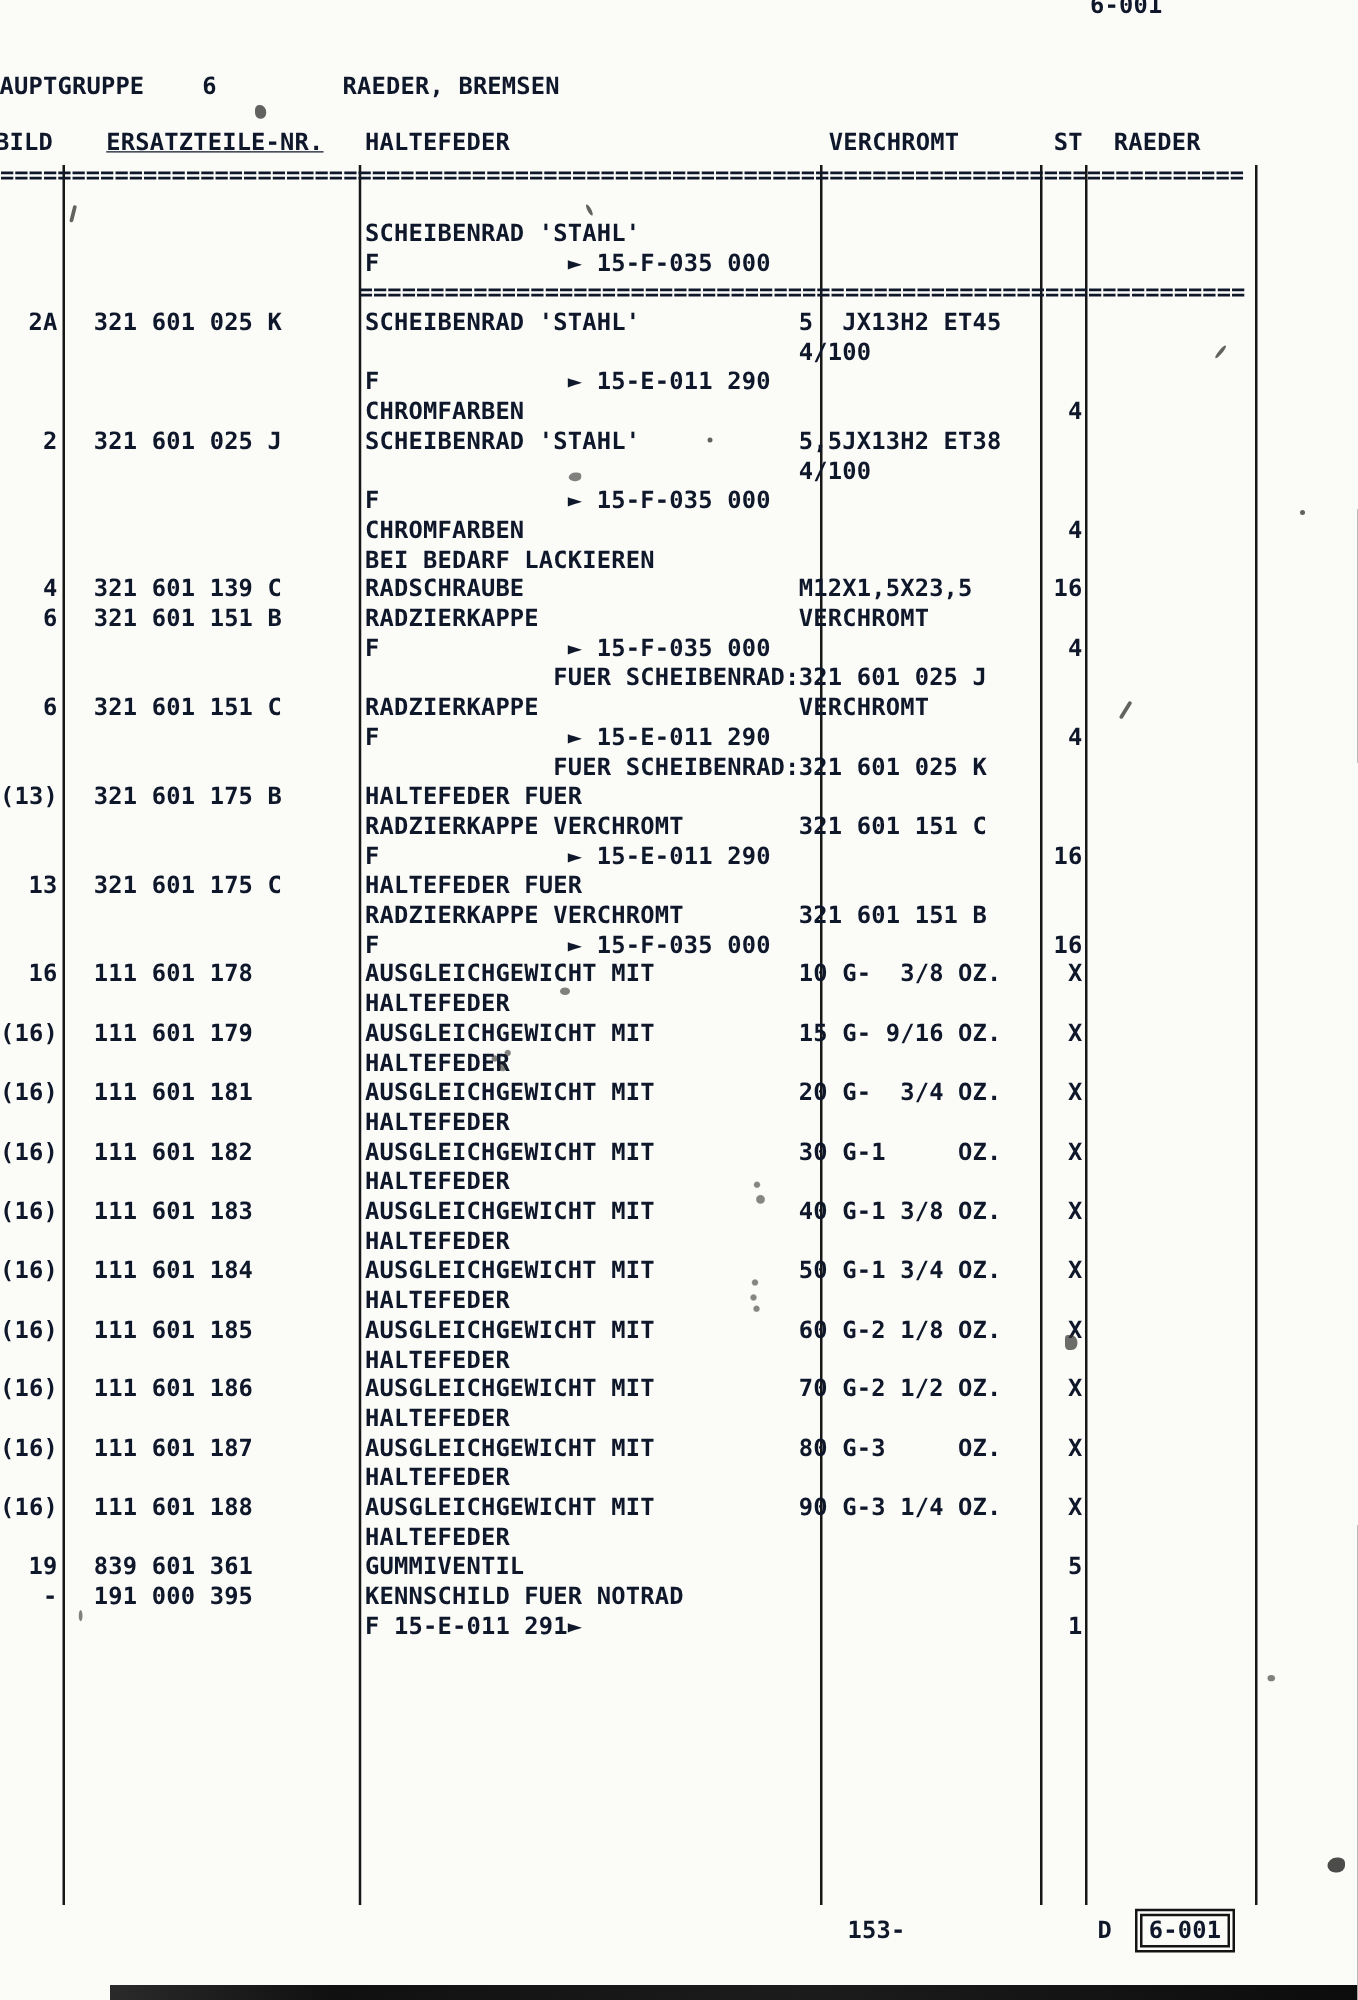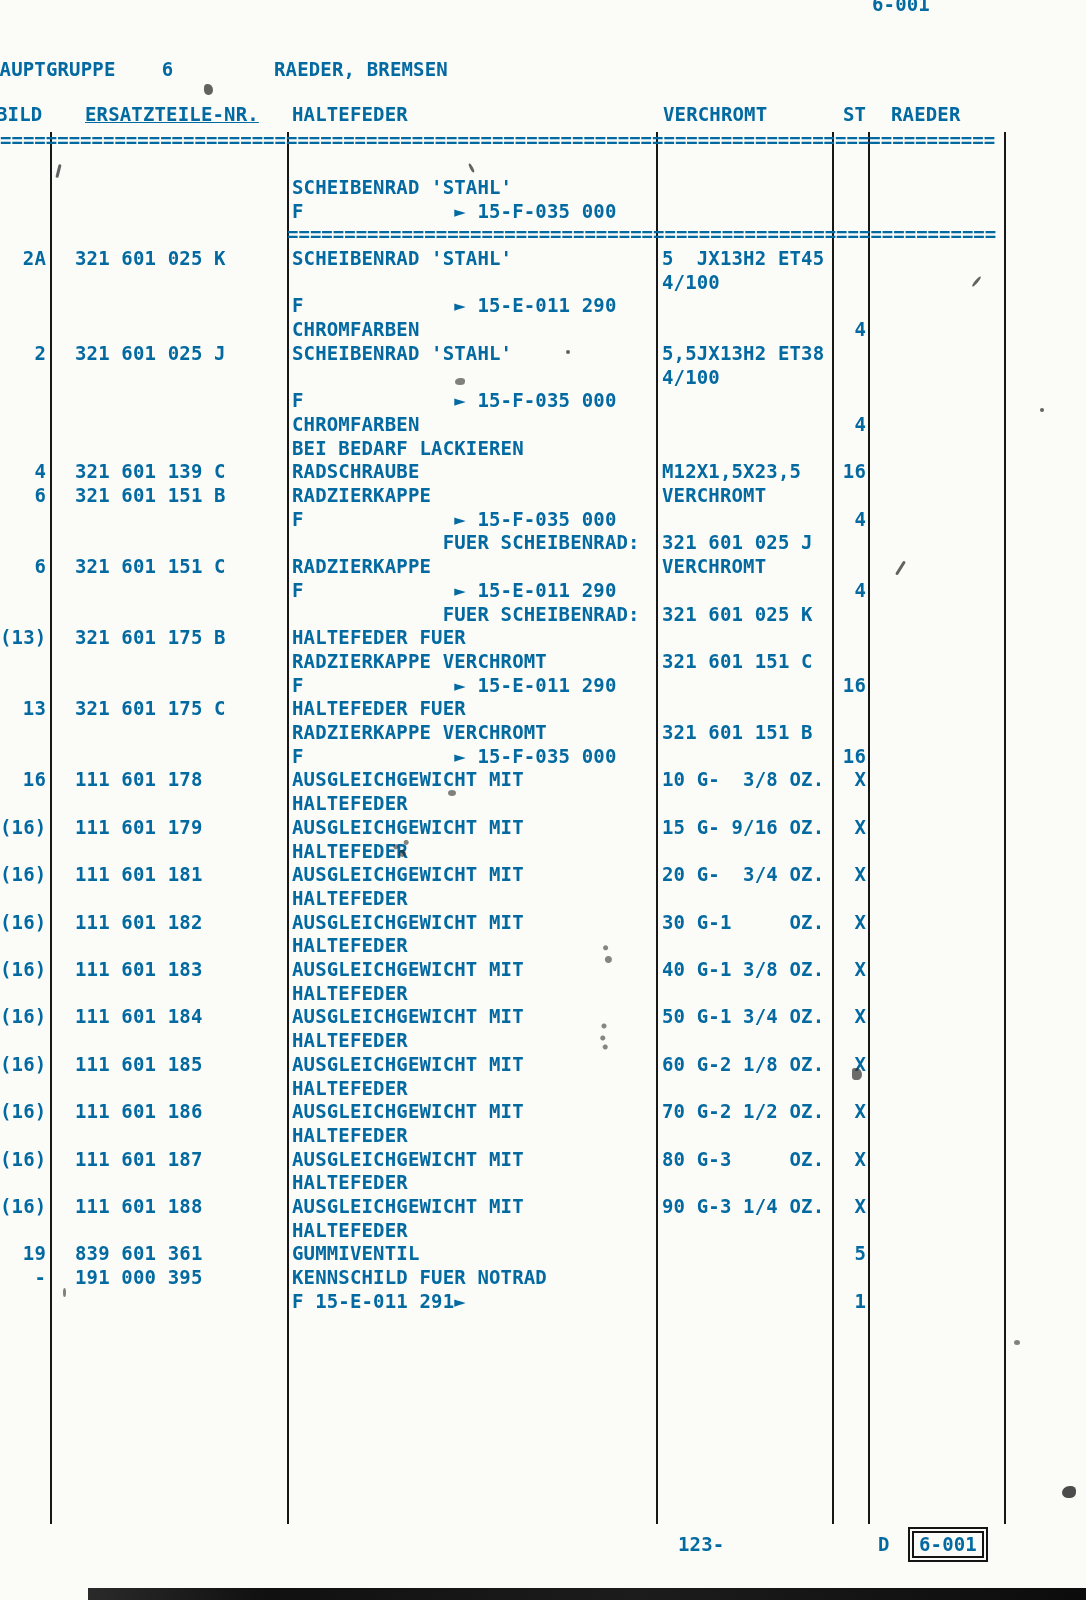--- a/index.html
+++ b/index.html
@@ -1,32 +1,32 @@
 <!DOCTYPE html>
 <html><head>
 <meta charset="utf-8">
 <style>
   html,body{margin:0;padding:0;background:#888;}
   .page{
     position:relative; width:1086px; height:1600px; overflow:hidden;
-    background:#fbfbf8; color:#0369a1;
+    background:#fbfbf8; color:#0f172a;
     font-family:"DejaVu Sans Mono", monospace;
     font-weight:bold; font-size:19px; letter-spacing:0.15px;
     white-space:pre;
   }
   
   .vline{position:absolute; top:132px; height:1392px; width:2px; background:#171717;}
   .v1{left:50px;} .v2{left:287px;} .v3{left:656px;} .v4{left:832px;} .v5{left:868px;} .v6{left:1004px;}
   
   #tbody .line{position:absolute; left:0; width:1086px; height:24px;}
   #tbody .line span{position:absolute; top:0; white-space:pre;}
   .c-bild{left:0; width:46px; text-align:right;}
   .c-nr{left:75px;}
   .c-ben{left:292px;}
-  .c-bem{left:662px;}
+  .c-bem{left:639px;}
   .c-st{left:828px; width:38px; text-align:right;}
   .sep-full{left:0; letter-spacing:0;}
   .sep-right{left:287px; letter-spacing:0;}
   
   .hdr{position:absolute; white-space:pre;}
   
   .codebox{
     position:absolute; border:2px solid #141414; outline:2px solid #141414; outline-offset:2px;
     padding:0 5px 1px 5px; line-height:22px;
   }
@@ -85,21 +85,21 @@
   <div class="vline v2"></div>
   <div class="vline v3"></div>
   <div class="vline v4"></div>
   <div class="vline v5"></div>
   <div class="vline v6"></div>
 
   
   <div id="tbody"><div class="line" style="top: 128.5px;"><span class="sep-full">=======================================================================================</span></div><div class="line" style="top: 152.2px;"></div><div class="line" style="top: 175.9px;"><span class="c-ben">SCHEIBENRAD 'STAHL'</span></div><div class="line" style="top: 199.6px;"><span class="c-ben">F             ► 15-F-035 000</span></div><div class="line" style="top: 223.3px;"><span class="sep-right">==============================================================</span></div><div class="line" style="top: 247px;"><span class="c-bild">2A</span><span class="c-nr">321 601 025 K</span><span class="c-ben">SCHEIBENRAD 'STAHL'</span><span class="c-bem">5  JX13H2 ET45</span></div><div class="line" style="top: 270.7px;"><span class="c-bem">4/100</span></div><div class="line" style="top: 294.4px;"><span class="c-ben">F             ► 15-E-011 290</span></div><div class="line" style="top: 318.1px;"><span class="c-ben">CHROMFARBEN</span><span class="c-st">4</span></div><div class="line" style="top: 341.8px;"><span class="c-bild">2</span><span class="c-nr">321 601 025 J</span><span class="c-ben">SCHEIBENRAD 'STAHL'</span><span class="c-bem">5,5JX13H2 ET38</span></div><div class="line" style="top: 365.5px;"><span class="c-bem">4/100</span></div><div class="line" style="top: 389.2px;"><span class="c-ben">F             ► 15-F-035 000</span></div><div class="line" style="top: 412.9px;"><span class="c-ben">CHROMFARBEN</span><span class="c-st">4</span></div><div class="line" style="top: 436.6px;"><span class="c-ben">BEI BEDARF LACKIEREN</span></div><div class="line" style="top: 460.3px;"><span class="c-bild">4</span><span class="c-nr">321 601 139 C</span><span class="c-ben">RADSCHRAUBE</span><span class="c-bem">M12X1,5X23,5</span><span class="c-st">16</span></div><div class="line" style="top: 484px;"><span class="c-bild">6</span><span class="c-nr">321 601 151 B</span><span class="c-ben">RADZIERKAPPE</span><span class="c-bem">VERCHROMT</span></div><div class="line" style="top: 507.7px;"><span class="c-ben">F             ► 15-F-035 000</span><span class="c-st">4</span></div><div class="line" style="top: 531.4px;"><span class="c-ben">             FUER SCHEIBENRAD:</span><span class="c-bem">321 601 025 J</span></div><div class="line" style="top: 555.1px;"><span class="c-bild">6</span><span class="c-nr">321 601 151 C</span><span class="c-ben">RADZIERKAPPE</span><span class="c-bem">VERCHROMT</span></div><div class="line" style="top: 578.8px;"><span class="c-ben">F             ► 15-E-011 290</span><span class="c-st">4</span></div><div class="line" style="top: 602.5px;"><span class="c-ben">             FUER SCHEIBENRAD:</span><span class="c-bem">321 601 025 K</span></div><div class="line" style="top: 626.2px;"><span class="c-bild">(13)</span><span class="c-nr">321 601 175 B</span><span class="c-ben">HALTEFEDER FUER</span></div><div class="line" style="top: 649.9px;"><span class="c-ben">RADZIERKAPPE VERCHROMT</span><span class="c-bem">321 601 151 C</span></div><div class="line" style="top: 673.6px;"><span class="c-ben">F             ► 15-E-011 290</span><span class="c-st">16</span></div><div class="line" style="top: 697.3px;"><span class="c-bild">13</span><span class="c-nr">321 601 175 C</span><span class="c-ben">HALTEFEDER FUER</span></div><div class="line" style="top: 721px;"><span class="c-ben">RADZIERKAPPE VERCHROMT</span><span class="c-bem">321 601 151 B</span></div><div class="line" style="top: 744.7px;"><span class="c-ben">F             ► 15-F-035 000</span><span class="c-st">16</span></div><div class="line" style="top: 768.4px;"><span class="c-bild">16</span><span class="c-nr">111 601 178</span><span class="c-ben">AUSGLEICHGEWICHT MIT</span><span class="c-bem">10 G-  3/8 OZ.</span><span class="c-st">X</span></div><div class="line" style="top: 792.1px;"><span class="c-ben">HALTEFEDER</span></div><div class="line" style="top: 815.8px;"><span class="c-bild">(16)</span><span class="c-nr">111 601 179</span><span class="c-ben">AUSGLEICHGEWICHT MIT</span><span class="c-bem">15 G- 9/16 OZ.</span><span class="c-st">X</span></div><div class="line" style="top: 839.5px;"><span class="c-ben">HALTEFEDER</span></div><div class="line" style="top: 863.2px;"><span class="c-bild">(16)</span><span class="c-nr">111 601 181</span><span class="c-ben">AUSGLEICHGEWICHT MIT</span><span class="c-bem">20 G-  3/4 OZ.</span><span class="c-st">X</span></div><div class="line" style="top: 886.9px;"><span class="c-ben">HALTEFEDER</span></div><div class="line" style="top: 910.6px;"><span class="c-bild">(16)</span><span class="c-nr">111 601 182</span><span class="c-ben">AUSGLEICHGEWICHT MIT</span><span class="c-bem">30 G-1     OZ.</span><span class="c-st">X</span></div><div class="line" style="top: 934.3px;"><span class="c-ben">HALTEFEDER</span></div><div class="line" style="top: 958px;"><span class="c-bild">(16)</span><span class="c-nr">111 601 183</span><span class="c-ben">AUSGLEICHGEWICHT MIT</span><span class="c-bem">40 G-1 3/8 OZ.</span><span class="c-st">X</span></div><div class="line" style="top: 981.7px;"><span class="c-ben">HALTEFEDER</span></div><div class="line" style="top: 1005.4px;"><span class="c-bild">(16)</span><span class="c-nr">111 601 184</span><span class="c-ben">AUSGLEICHGEWICHT MIT</span><span class="c-bem">50 G-1 3/4 OZ.</span><span class="c-st">X</span></div><div class="line" style="top: 1029.1px;"><span class="c-ben">HALTEFEDER</span></div><div class="line" style="top: 1052.8px;"><span class="c-bild">(16)</span><span class="c-nr">111 601 185</span><span class="c-ben">AUSGLEICHGEWICHT MIT</span><span class="c-bem">60 G-2 1/8 OZ.</span><span class="c-st">X</span></div><div class="line" style="top: 1076.5px;"><span class="c-ben">HALTEFEDER</span></div><div class="line" style="top: 1100.2px;"><span class="c-bild">(16)</span><span class="c-nr">111 601 186</span><span class="c-ben">AUSGLEICHGEWICHT MIT</span><span class="c-bem">70 G-2 1/2 OZ.</span><span class="c-st">X</span></div><div class="line" style="top: 1123.9px;"><span class="c-ben">HALTEFEDER</span></div><div class="line" style="top: 1147.6px;"><span class="c-bild">(16)</span><span class="c-nr">111 601 187</span><span class="c-ben">AUSGLEICHGEWICHT MIT</span><span class="c-bem">80 G-3     OZ.</span><span class="c-st">X</span></div><div class="line" style="top: 1171.3px;"><span class="c-ben">HALTEFEDER</span></div><div class="line" style="top: 1195px;"><span class="c-bild">(16)</span><span class="c-nr">111 601 188</span><span class="c-ben">AUSGLEICHGEWICHT MIT</span><span class="c-bem">90 G-3 1/4 OZ.</span><span class="c-st">X</span></div><div class="line" style="top: 1218.7px;"><span class="c-ben">HALTEFEDER</span></div><div class="line" style="top: 1242.4px;"><span class="c-bild">19</span><span class="c-nr">839 601 361</span><span class="c-ben">GUMMIVENTIL</span><span class="c-st">5</span></div><div class="line" style="top: 1266.1px;"><span class="c-bild">-</span><span class="c-nr">191 000 395</span><span class="c-ben">KENNSCHILD FUER NOTRAD</span></div><div class="line" style="top: 1289.8px;"><span class="c-ben">F 15-E-011 291►</span><span class="c-st">1</span></div></div>
 
   
-  <div class="hdr" style="left:678px; top:1533px;">123-</div>
+  <div class="hdr" style="left:678px; top:1533px;">153-</div>
   <div class="hdr" style="left:878px; top:1533px;">D</div>
   <div class="codebox" style="left:912px; top:1531px;"><span>6-001</span></div>
 
   
   <div>
     <i class="speck s1"></i><i class="speck s2"></i><i class="speck s3"></i><i class="speck s4"></i>
     <i class="speck s5"></i><i class="speck s6"></i><i class="speck s7"></i><i class="speck s8"></i>
     <i class="speck s9"></i><i class="speck s10"></i><i class="speck s11"></i><i class="speck s12"></i>
     <i class="speck s13"></i><i class="speck s14"></i><i class="speck s15"></i><i class="speck s16"></i>
   </div>

